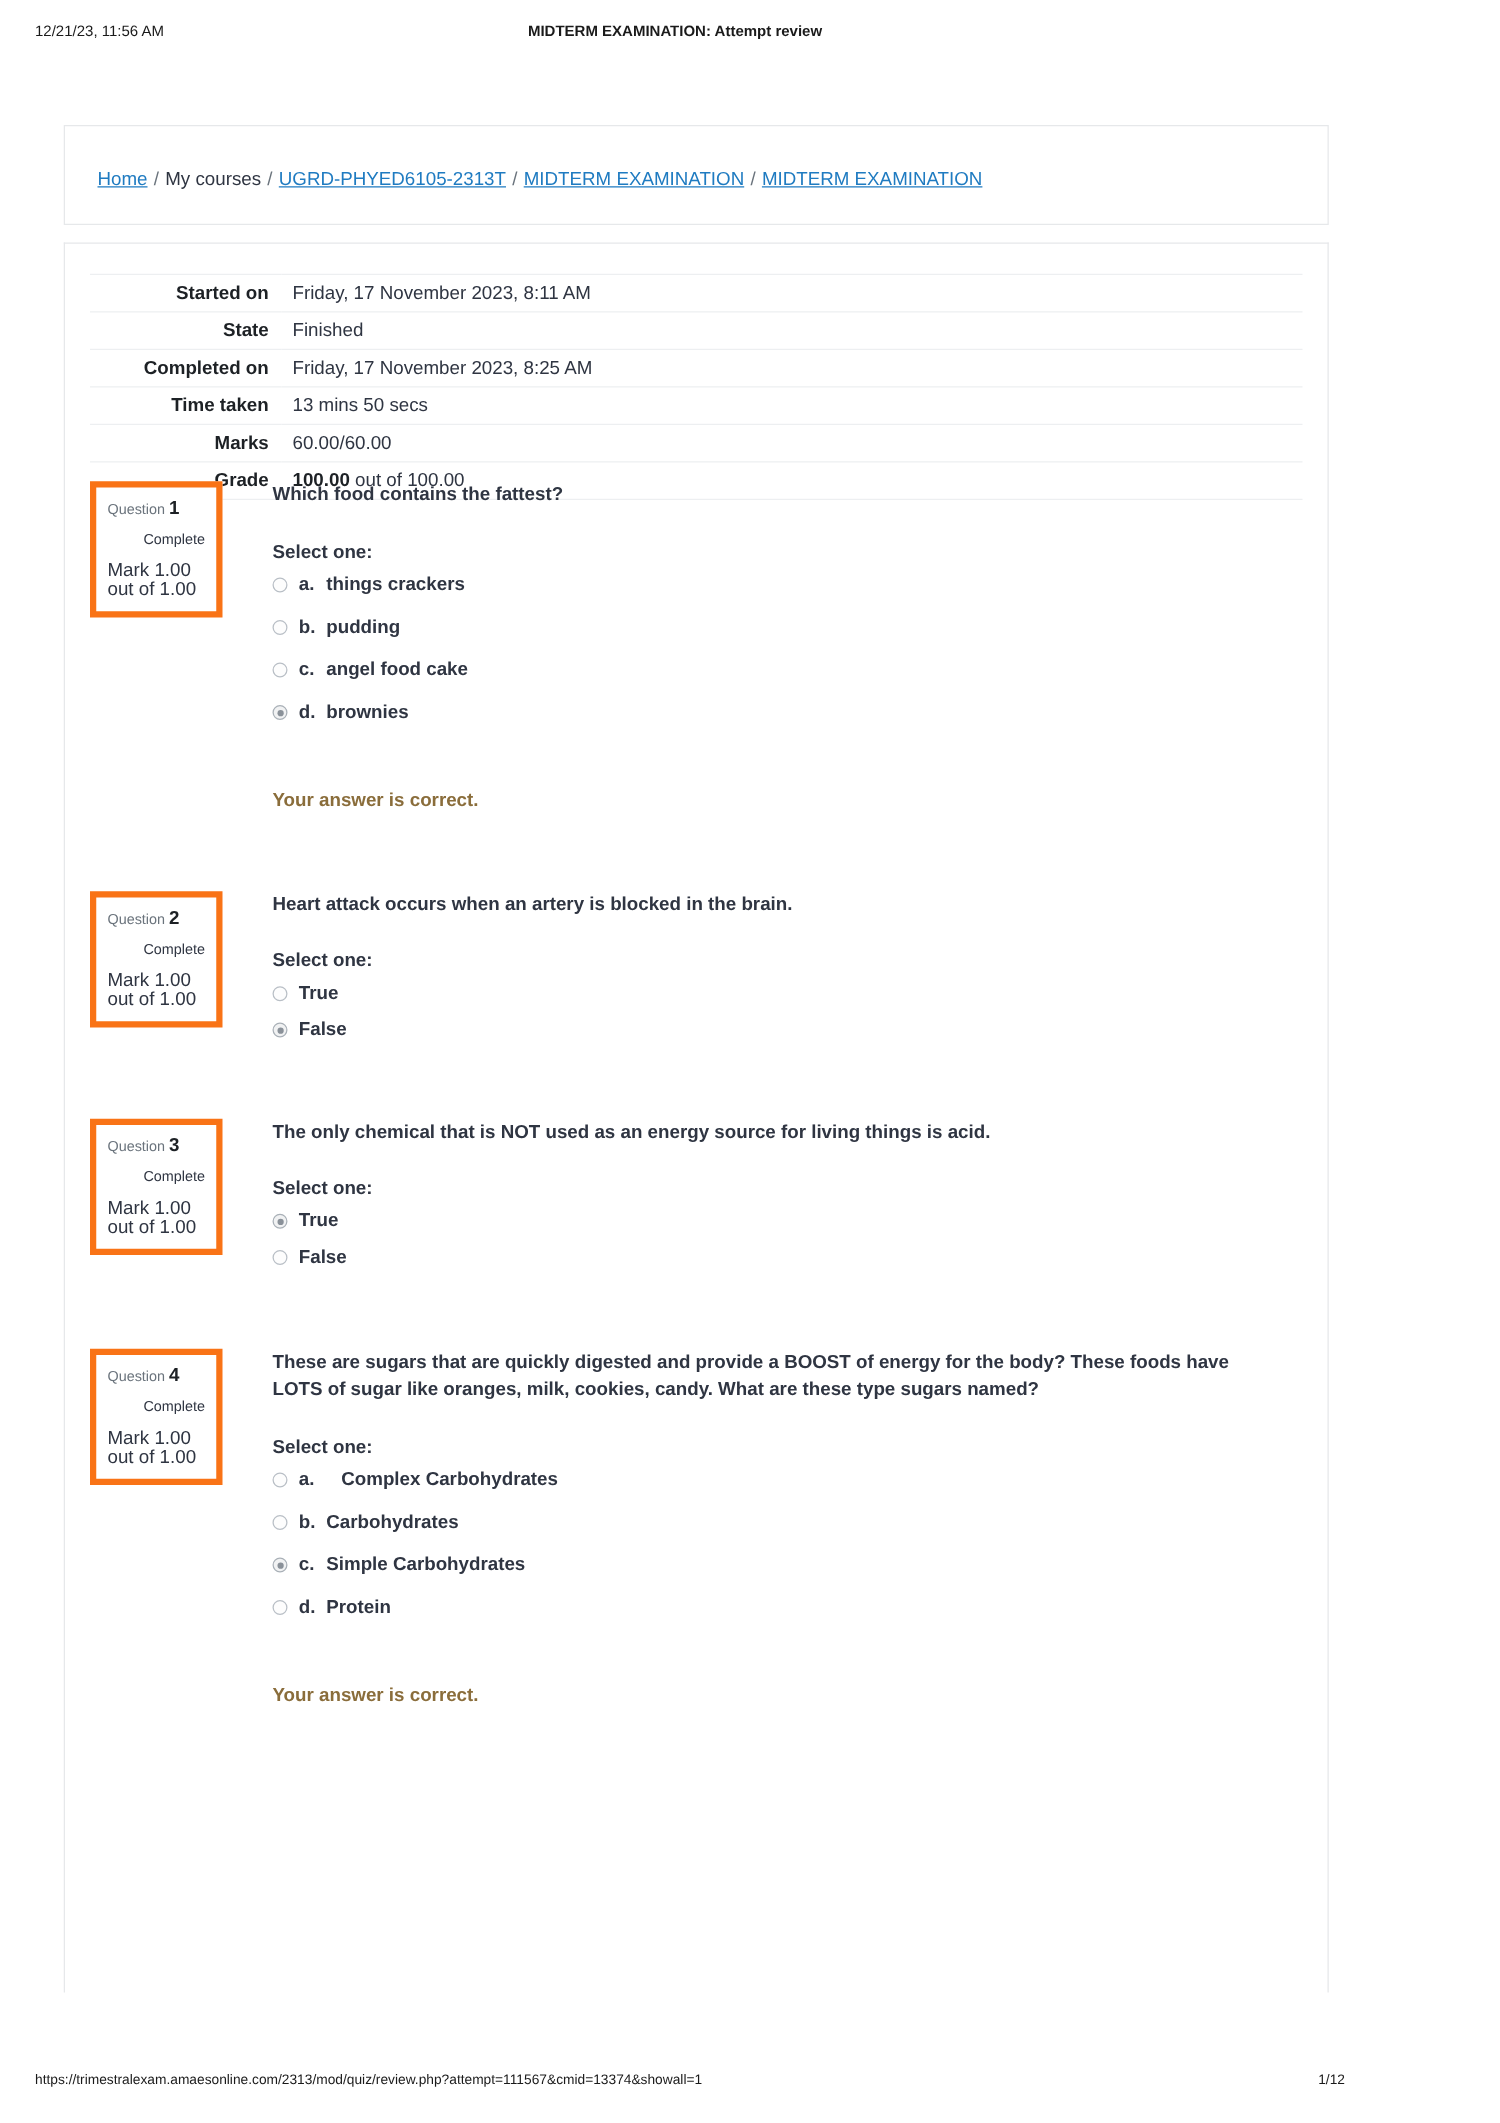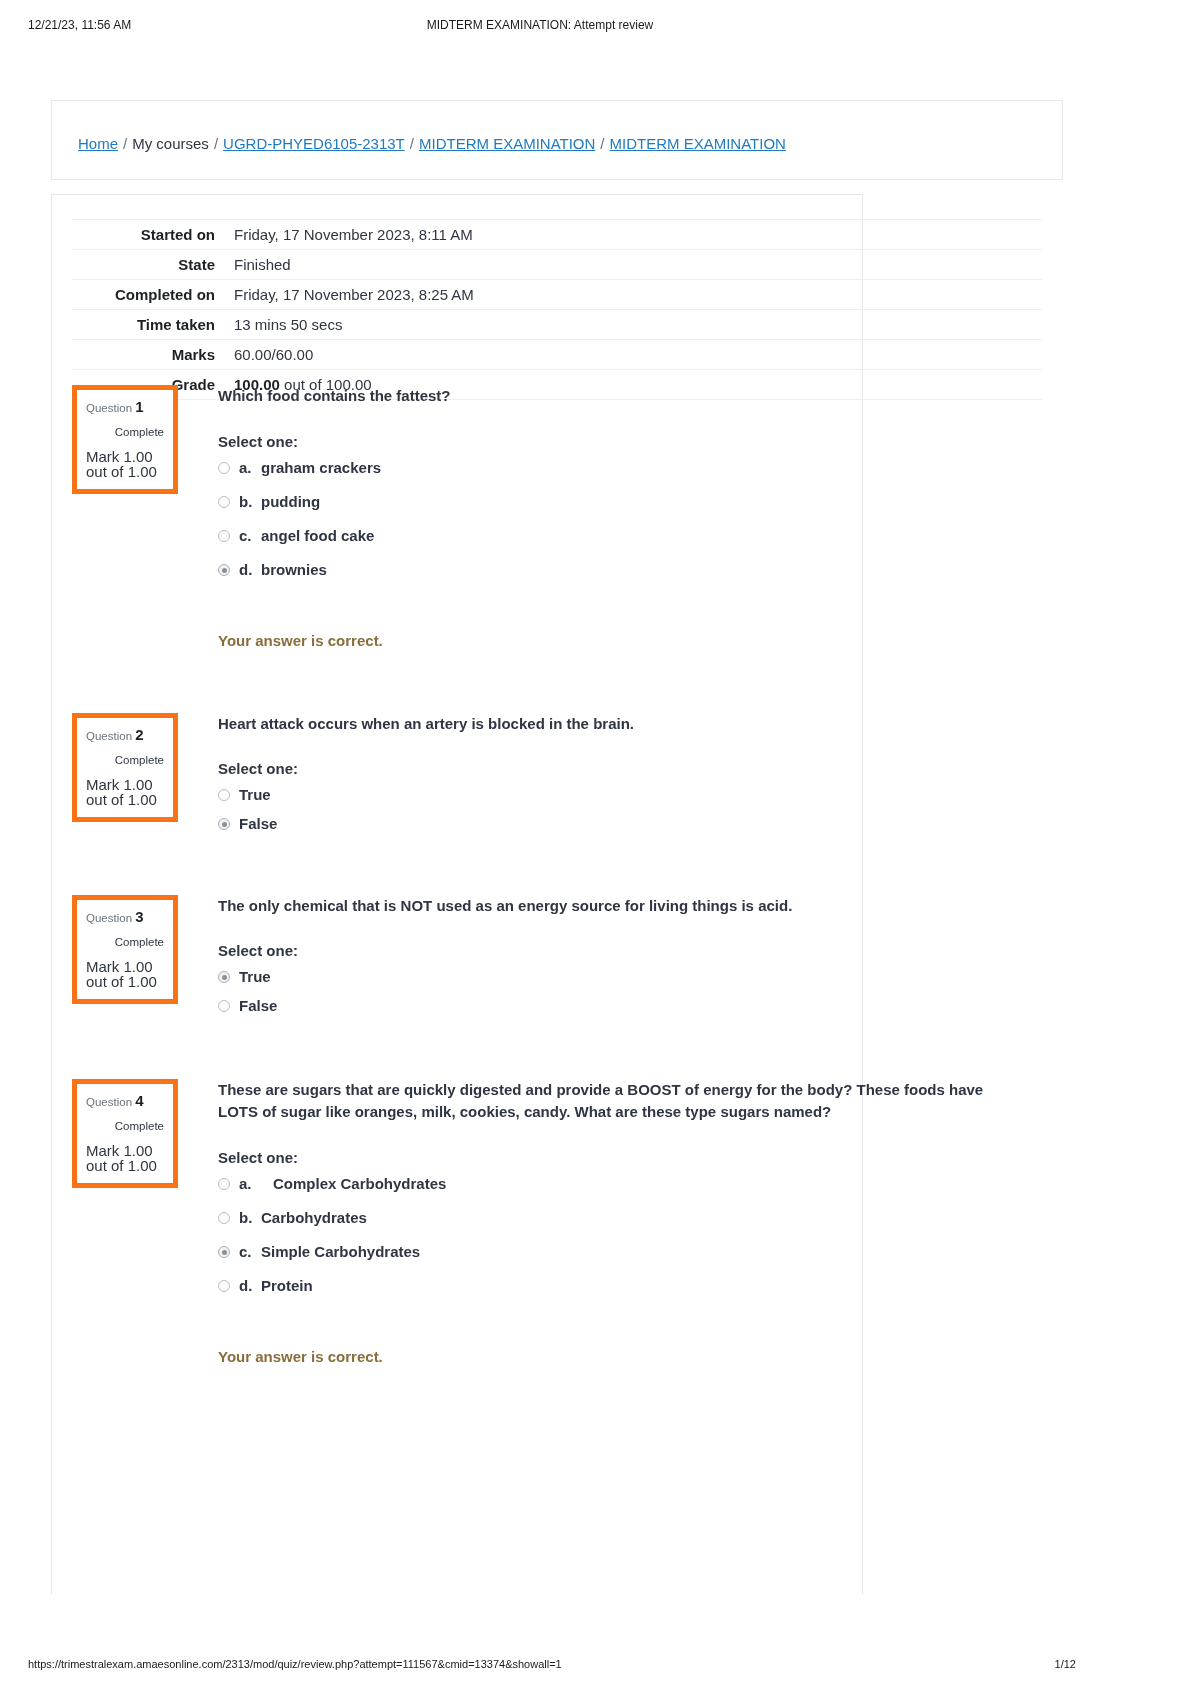--- a/index.html
+++ b/index.html
@@ -34,20 +34,21 @@
     top: 0;
     white-space: nowrap;
   }
   .print-header .ph-center {
     position: absolute;
     left: 0;
     top: 0;
     width: 1080px;
     text-align: center;
     white-space: nowrap;
+    font-weight: bold;
   }
   .print-footer {
     position: absolute;
     bottom: 24px;
     left: 0;
     width: 1104px;
     height: 16px;
     font-size: 11px;
     color: #1a1a1a;
   }
@@ -91,21 +92,21 @@
     color: #6a737c;
     margin: 0 5px;
   }
   .crumb .plain { color: #2f3542; }
 
   
   .main-card {
     position: absolute;
     left: 51px;
     top: 194px;
-    width: 812px;
+    width: 1012px;
     height: 1400px;
     border: 1px solid #e6e8ea;
     border-bottom: none;
     background: #fff;
   }
 
   
   .summary {
     position: absolute;
     left: 20px;
@@ -282,21 +283,21 @@
         <div class="qstate">Complete</div>
         <div class="qmark">Mark 1.00 out of 1.00</div>
       </div>
       <div class="qbody">
         <p class="qtext">Which food contains the fattest?</p>
         <p class="selone">Select one:</p>
         <ul class="opts">
           <li class="opt">
             <span class="radio"></span>
             <span class="opt-letter">a.</span>
-            <span class="opt-text">graham crackers</span>
+            <span class="opt-text">things crackers</span>
           </li>
           <li class="opt">
             <span class="radio"></span>
             <span class="opt-letter">b.</span>
             <span class="opt-text">pudding</span>
           </li>
           <li class="opt">
             <span class="radio"></span>
             <span class="opt-letter">c.</span>
             <span class="opt-text">angel food cake</span>

